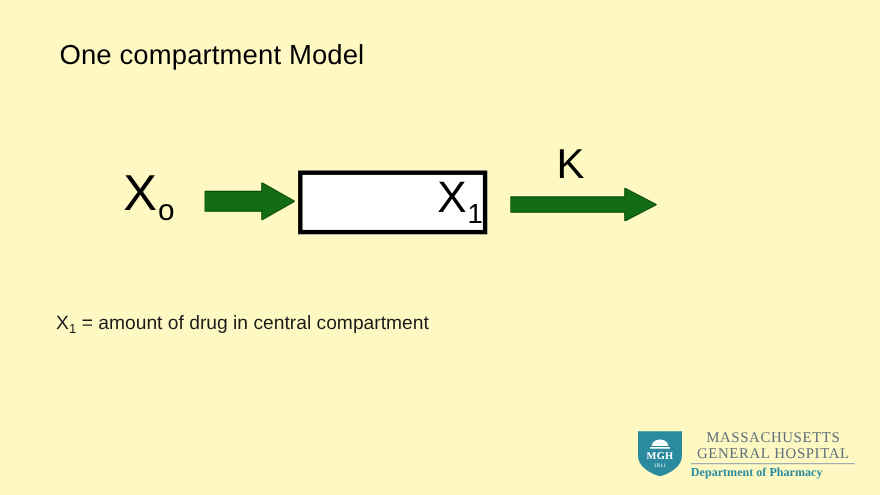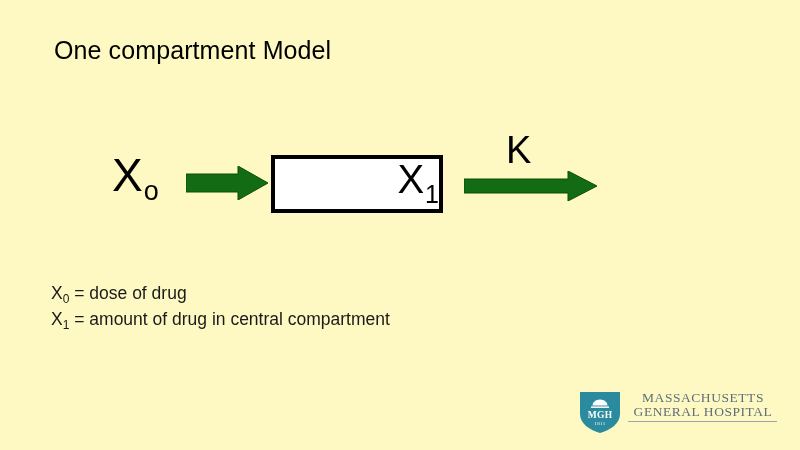--- a/index.html
+++ b/index.html
@@ -191,37 +191,35 @@
 
     <div id="rate-label">K</div>
 
     <svg class="arrow" id="elimination-arrow" style="left:464px; top:171px;" width="133" height="30" viewBox="0 0 133 30">
       <polygon points="0,8 104,8 104,0 133,15 104,30 104,22 0,22" fill="#136b13" stroke="#0b4f0b" stroke-width="1"></polygon>
     </svg>
   </div>
 
   <div id="legend">
     <div class="line">
-      <span>X</span><span class="sub">0</span><span> = dose of drug</span>
-    </div>
-    <div class="line">
       <span>X</span><span class="sub">1</span><span> = amount of drug in central compartment</span>
     </div>
   </div>
 
   <div id="logo">
 
     <svg id="logo-shield" viewBox="0 0 44 44">
       <path d="M2,2 L42,2 L42,24 C42,34 32,40 22,43 C12,40 2,34 2,24 Z" fill="#2a8a9e"></path>
       <path d="M22,9.5 C17.5,9.5 14.5,12.5 14.5,15.5 L29.5,15.5 C29.5,12.5 26.5,9.5 22,9.5 Z" fill="#ffffff"></path>
       <rect x="13" y="16.4" width="18" height="1.5" fill="#ffffff"></rect>
       <text x="22" y="27.5" text-anchor="middle" font-family="Liberation Serif, serif" font-size="9.5" font-weight="bold" fill="#ffffff" letter-spacing="0.3">MGH</text>
       <text x="22" y="34.5" text-anchor="middle" font-family="Liberation Serif, serif" font-size="5" fill="#ffffff" letter-spacing="0.4">1811</text>
     </svg>
 
     <div id="logo-text">
       <div class="logo-line">MASSACHUSETTS</div>
       <div class="logo-line">GENERAL HOSPITAL</div>
       <div id="logo-rule"></div>
+      <div id="logo-dept">Department of Pharmacy</div>
     </div>
   </div>
 
 </div>
 
 </body></html>

